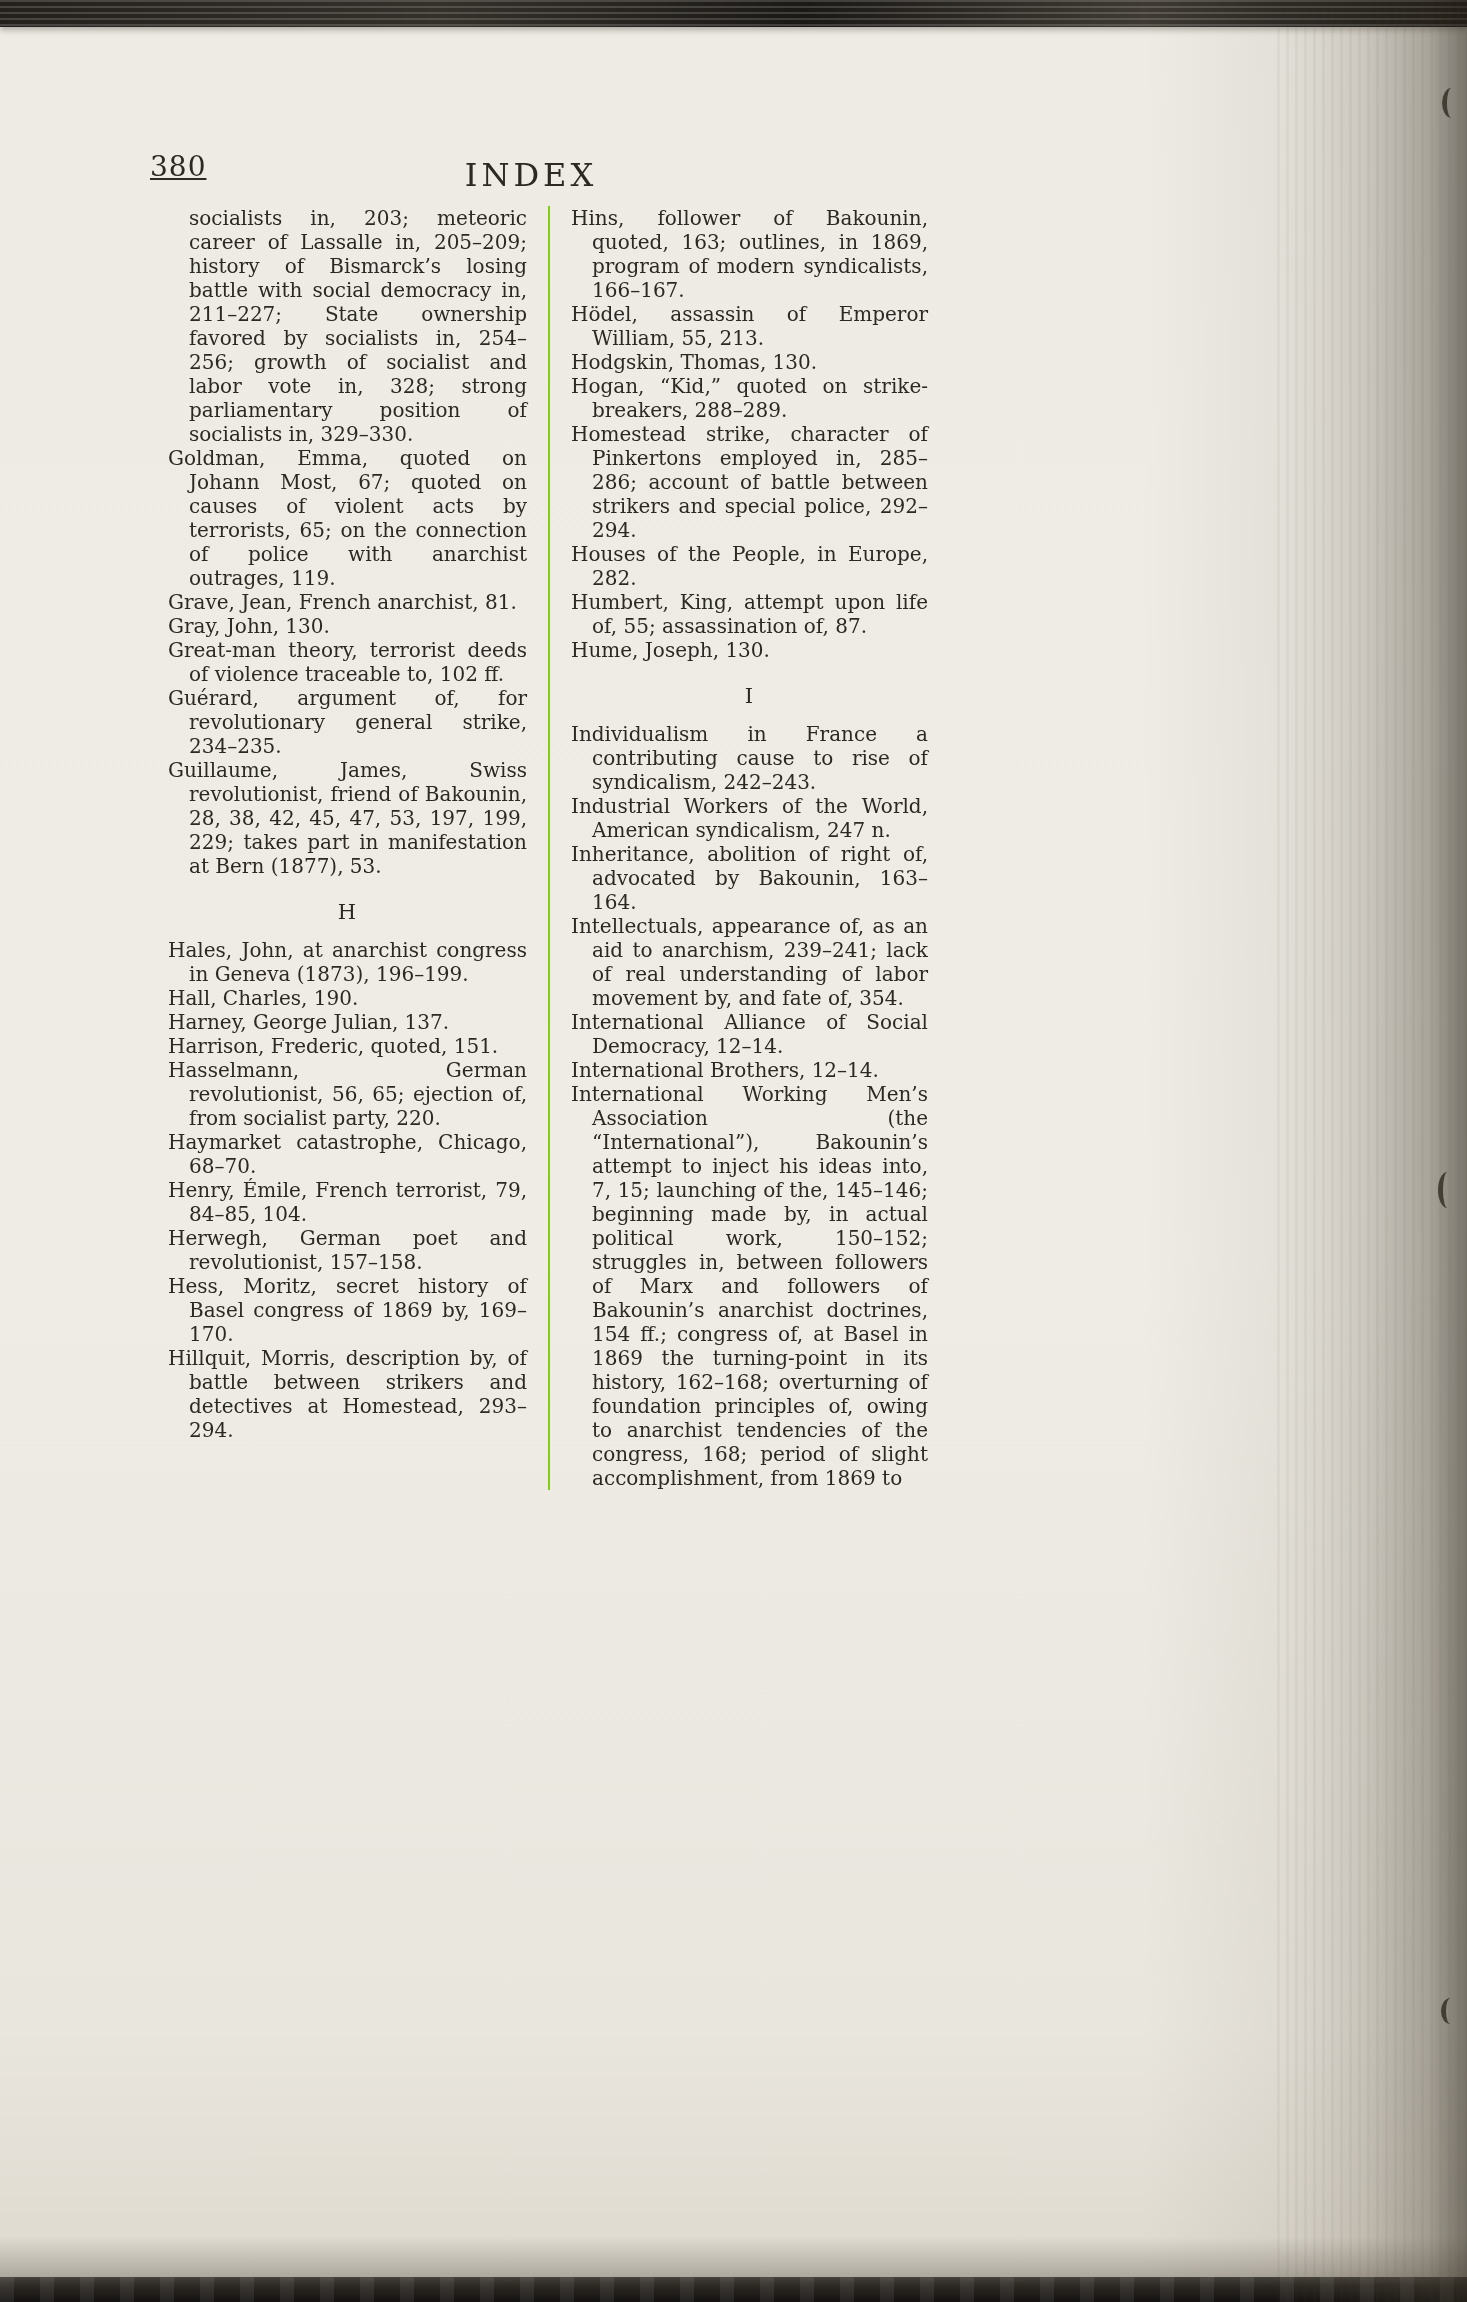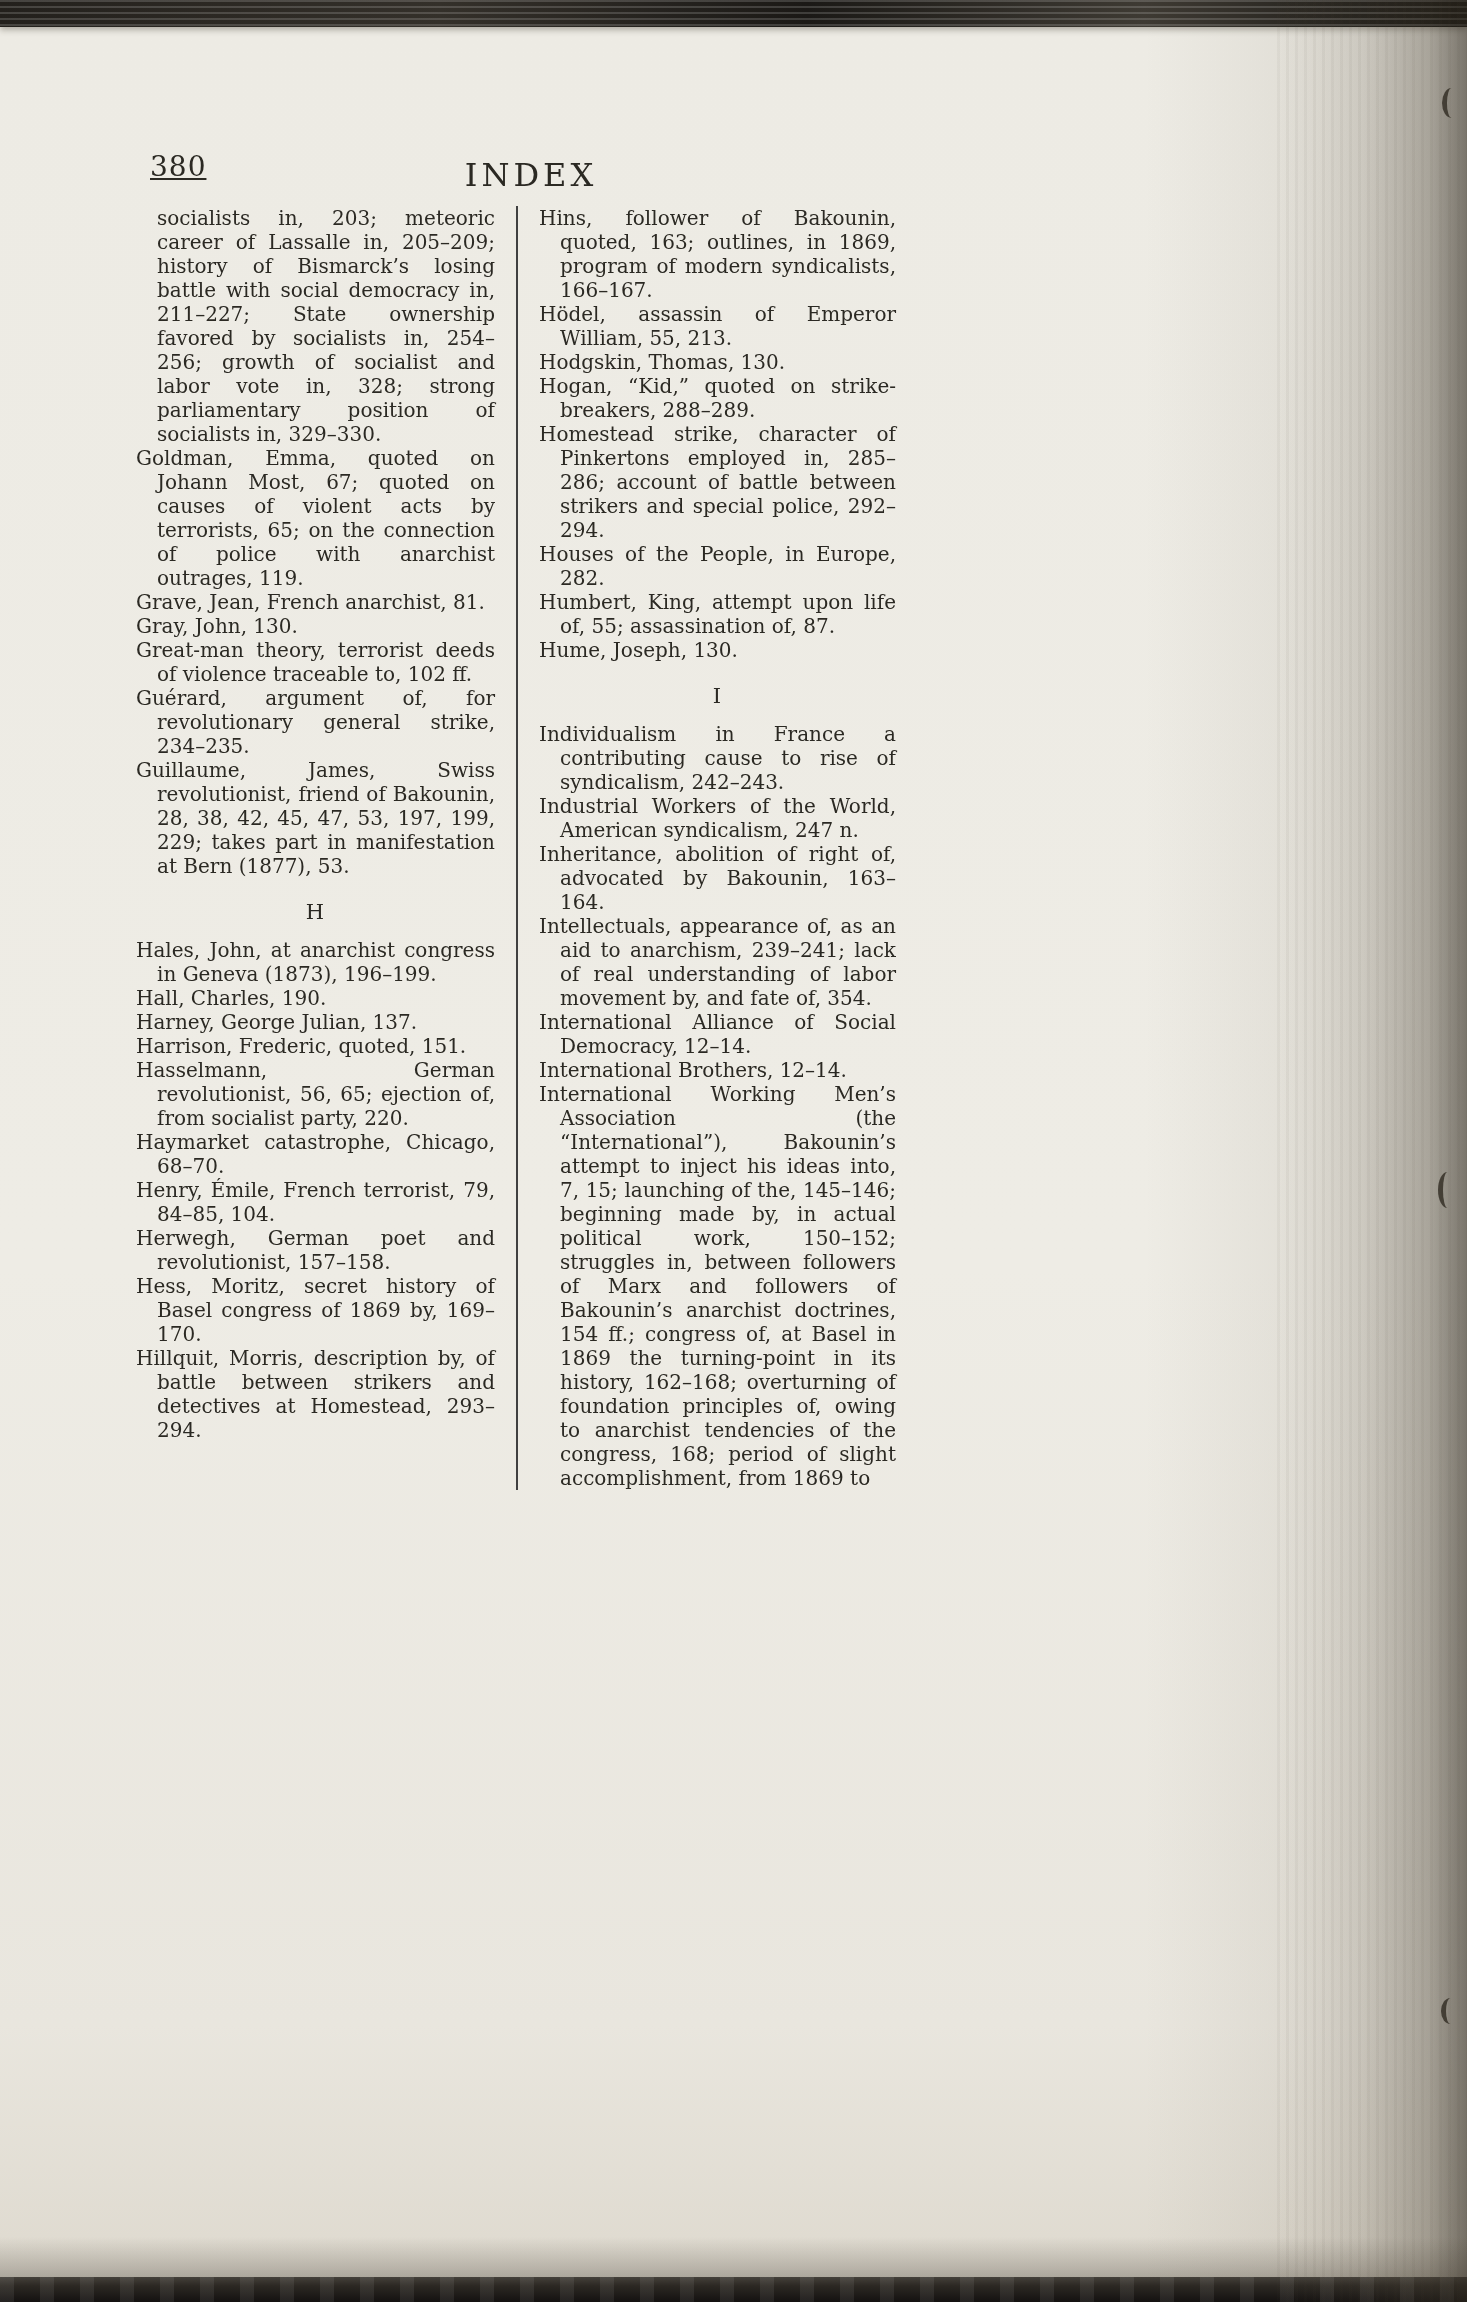--- a/index.html
+++ b/index.html
@@ -76,33 +76,33 @@
     width: 762px;
     text-align: center;
     font-size: 32px;
     letter-spacing: 4px;
   }
 
   
   .columns {
     position: absolute;
     top: 206px;
-    left: 136px;
+    left: 168px;
     width: 760px;
     display: flex;
     align-items: stretch;
   }
   .col {
     width: 50%;
     box-sizing: border-box;
     font-size: 20px;
     line-height: 24px;
   }
   .col-left  { padding-right: 21px; }
-  .col-right { padding-left: 21px; border-left: 2px solid #404040; }
+  .col-right { padding-left: 21px; border-left: 2px solid #84cc16; }
 
   .entry, .continuation {
     margin: 0;
     text-align: justify;
   }
   .entry {
     padding-left: 21px;
     text-indent: -21px;
   }
   .continuation {

